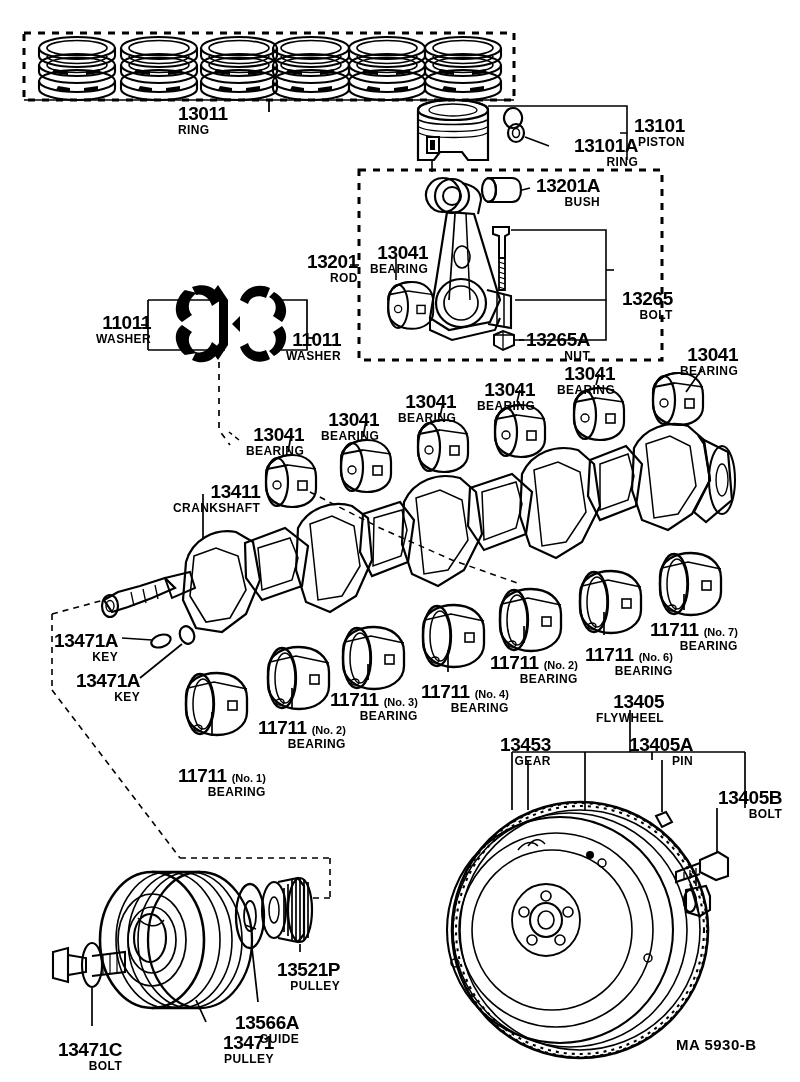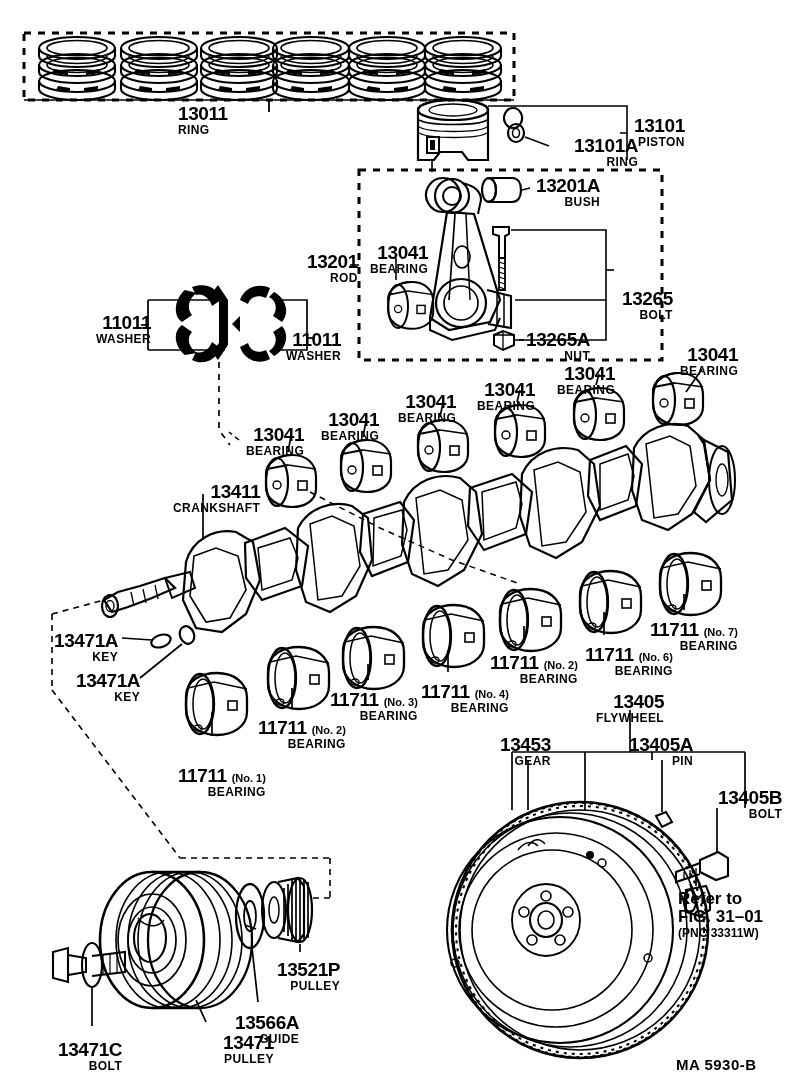--- a/index.html
+++ b/index.html
@@ -491,21 +491,16 @@
       <div class="lbl" style="left: 180px; top: 1033px; margin-left: 43px;">
         <span class="pn">13471</span>
         <span class="nm">PULLEY</span>
       </div>
       <div class="lbl" style="left: 58px; top: 1040px;">
         <span class="pn">13471C</span>
         <span class="nm">BOLT</span>
       </div>
     </div>
 
-<div class="note" id="refer-note" style="left: 678px; top: 890px;">
-  <span class="l1">Refer to</span>
-  <span class="l2">FIG. 31–01</span>
-  <span class="l3">(PNC 33311W)</span>
+
+<div class="wm" id="watermark" style="left:676px;top:1036px;">MA 5930-B</div>
+
 </div>
 
-<div class="wm" id="watermark" style="left:676px;top:1036px;margin-top:20px;">MA 5930-B</div>
-
-</div>
-
 </body></html>

